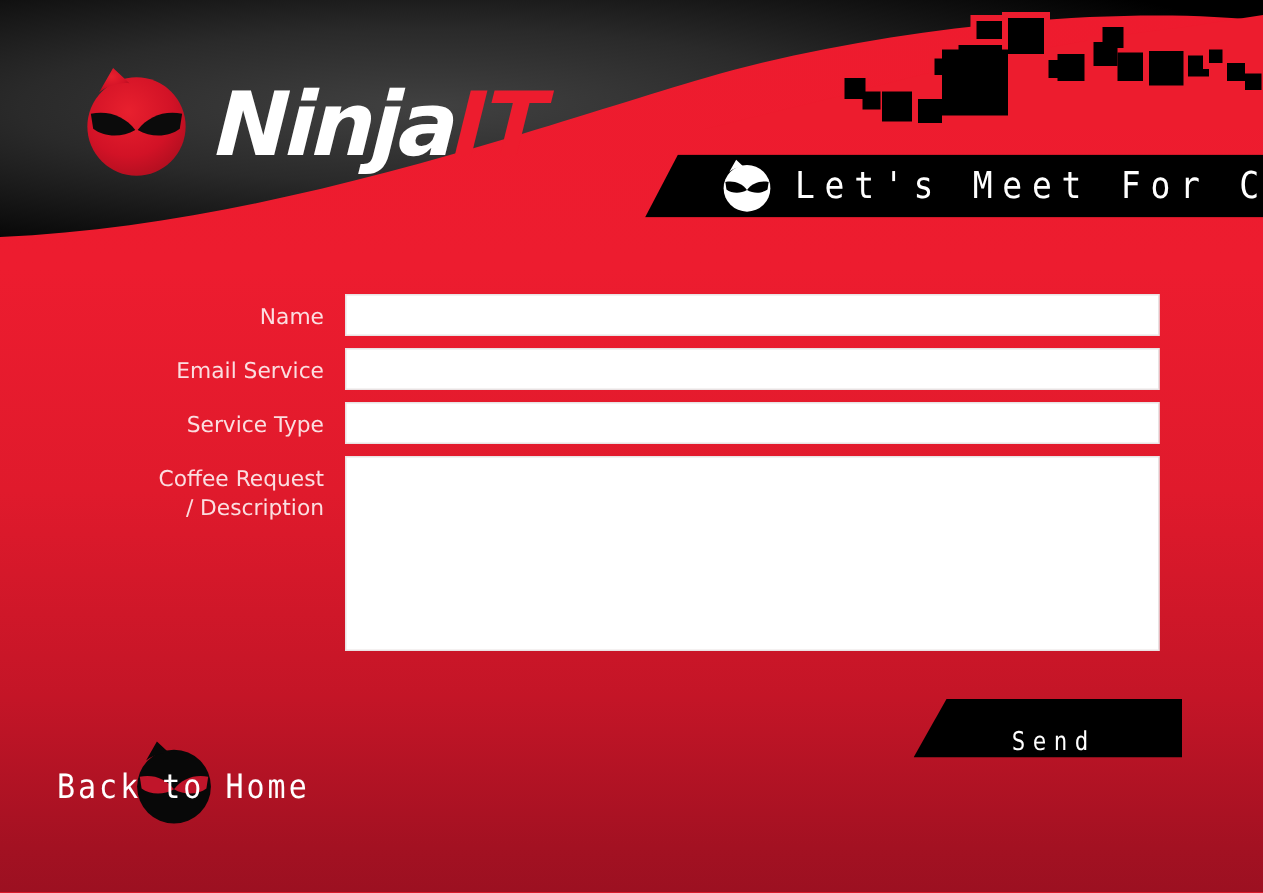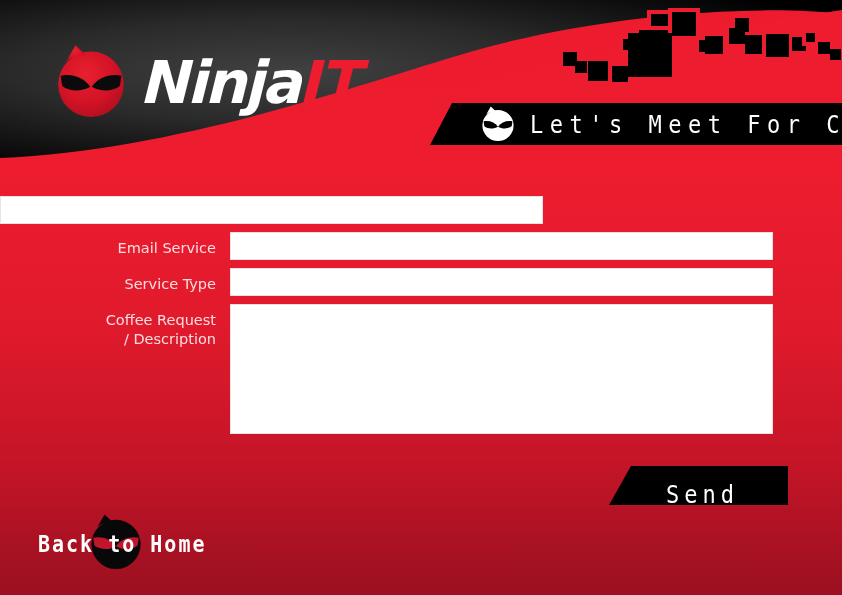--- a/index.html
+++ b/index.html
@@ -146,38 +146,37 @@
     left: 609px;
     top: 0;
     width: 179px;
     height: 56px;
     background: #000000;
     border: none;
     cursor: pointer;
     clip-path: polygon(22px 0, 179px 0, 179px 39px, 0 39px);
     color: #ffffff;
     font-family: "DejaVu Sans Mono", monospace;
-    font-size: 22px;
+    font-size: 15px;
     letter-spacing: 5px;
     padding: 0;
     padding-left: 8px;
     transform: scaleY(1.0);
   }
   .send-btn span { display:inline-block; transform: scaleY(1.15); }
 
   
   .back-home {
     position: absolute;
     left: 38px;
-    top: 512px;
+    top: 492px;
     width: 210px;
     height: 62px;
     z-index: 4;
     cursor: pointer;
-    font-weight: bold;
   }
   .back-mark {
     position: absolute;
     left: 48px;
     top: 0px;
     width: 60px;
     height: 60px;
   }
   .back-text {
     position: absolute;
@@ -272,20 +271,21 @@
       <path d="M19,25 L31,4 L45,17 C37,16 26,19 19,25 Z" fill="#ffffff"></path>
       <path d="M12,43 C27,40 41,45 50,57 C38,64 23,63 14,56 Z" fill="#000000"></path>
       <path d="M88,43 C73,40 59,45 50,57 C62,64 77,63 86,56 Z" fill="#000000"></path>
     </svg>
     <div class="coffee-text">Let's Meet For Coffee</div>
   </div>
 
   <div class="form">
 
     <div class="row">
+      <div class="label">Name</div>
       <input class="field" type="text" placeholder="" style="">
     </div>
 
     <div class="row">
       <div class="label">Email Service</div>
       <input class="field" type="text" placeholder="" style="">
     </div>
 
     <div class="row">
       <div class="label">Service Type</div>

